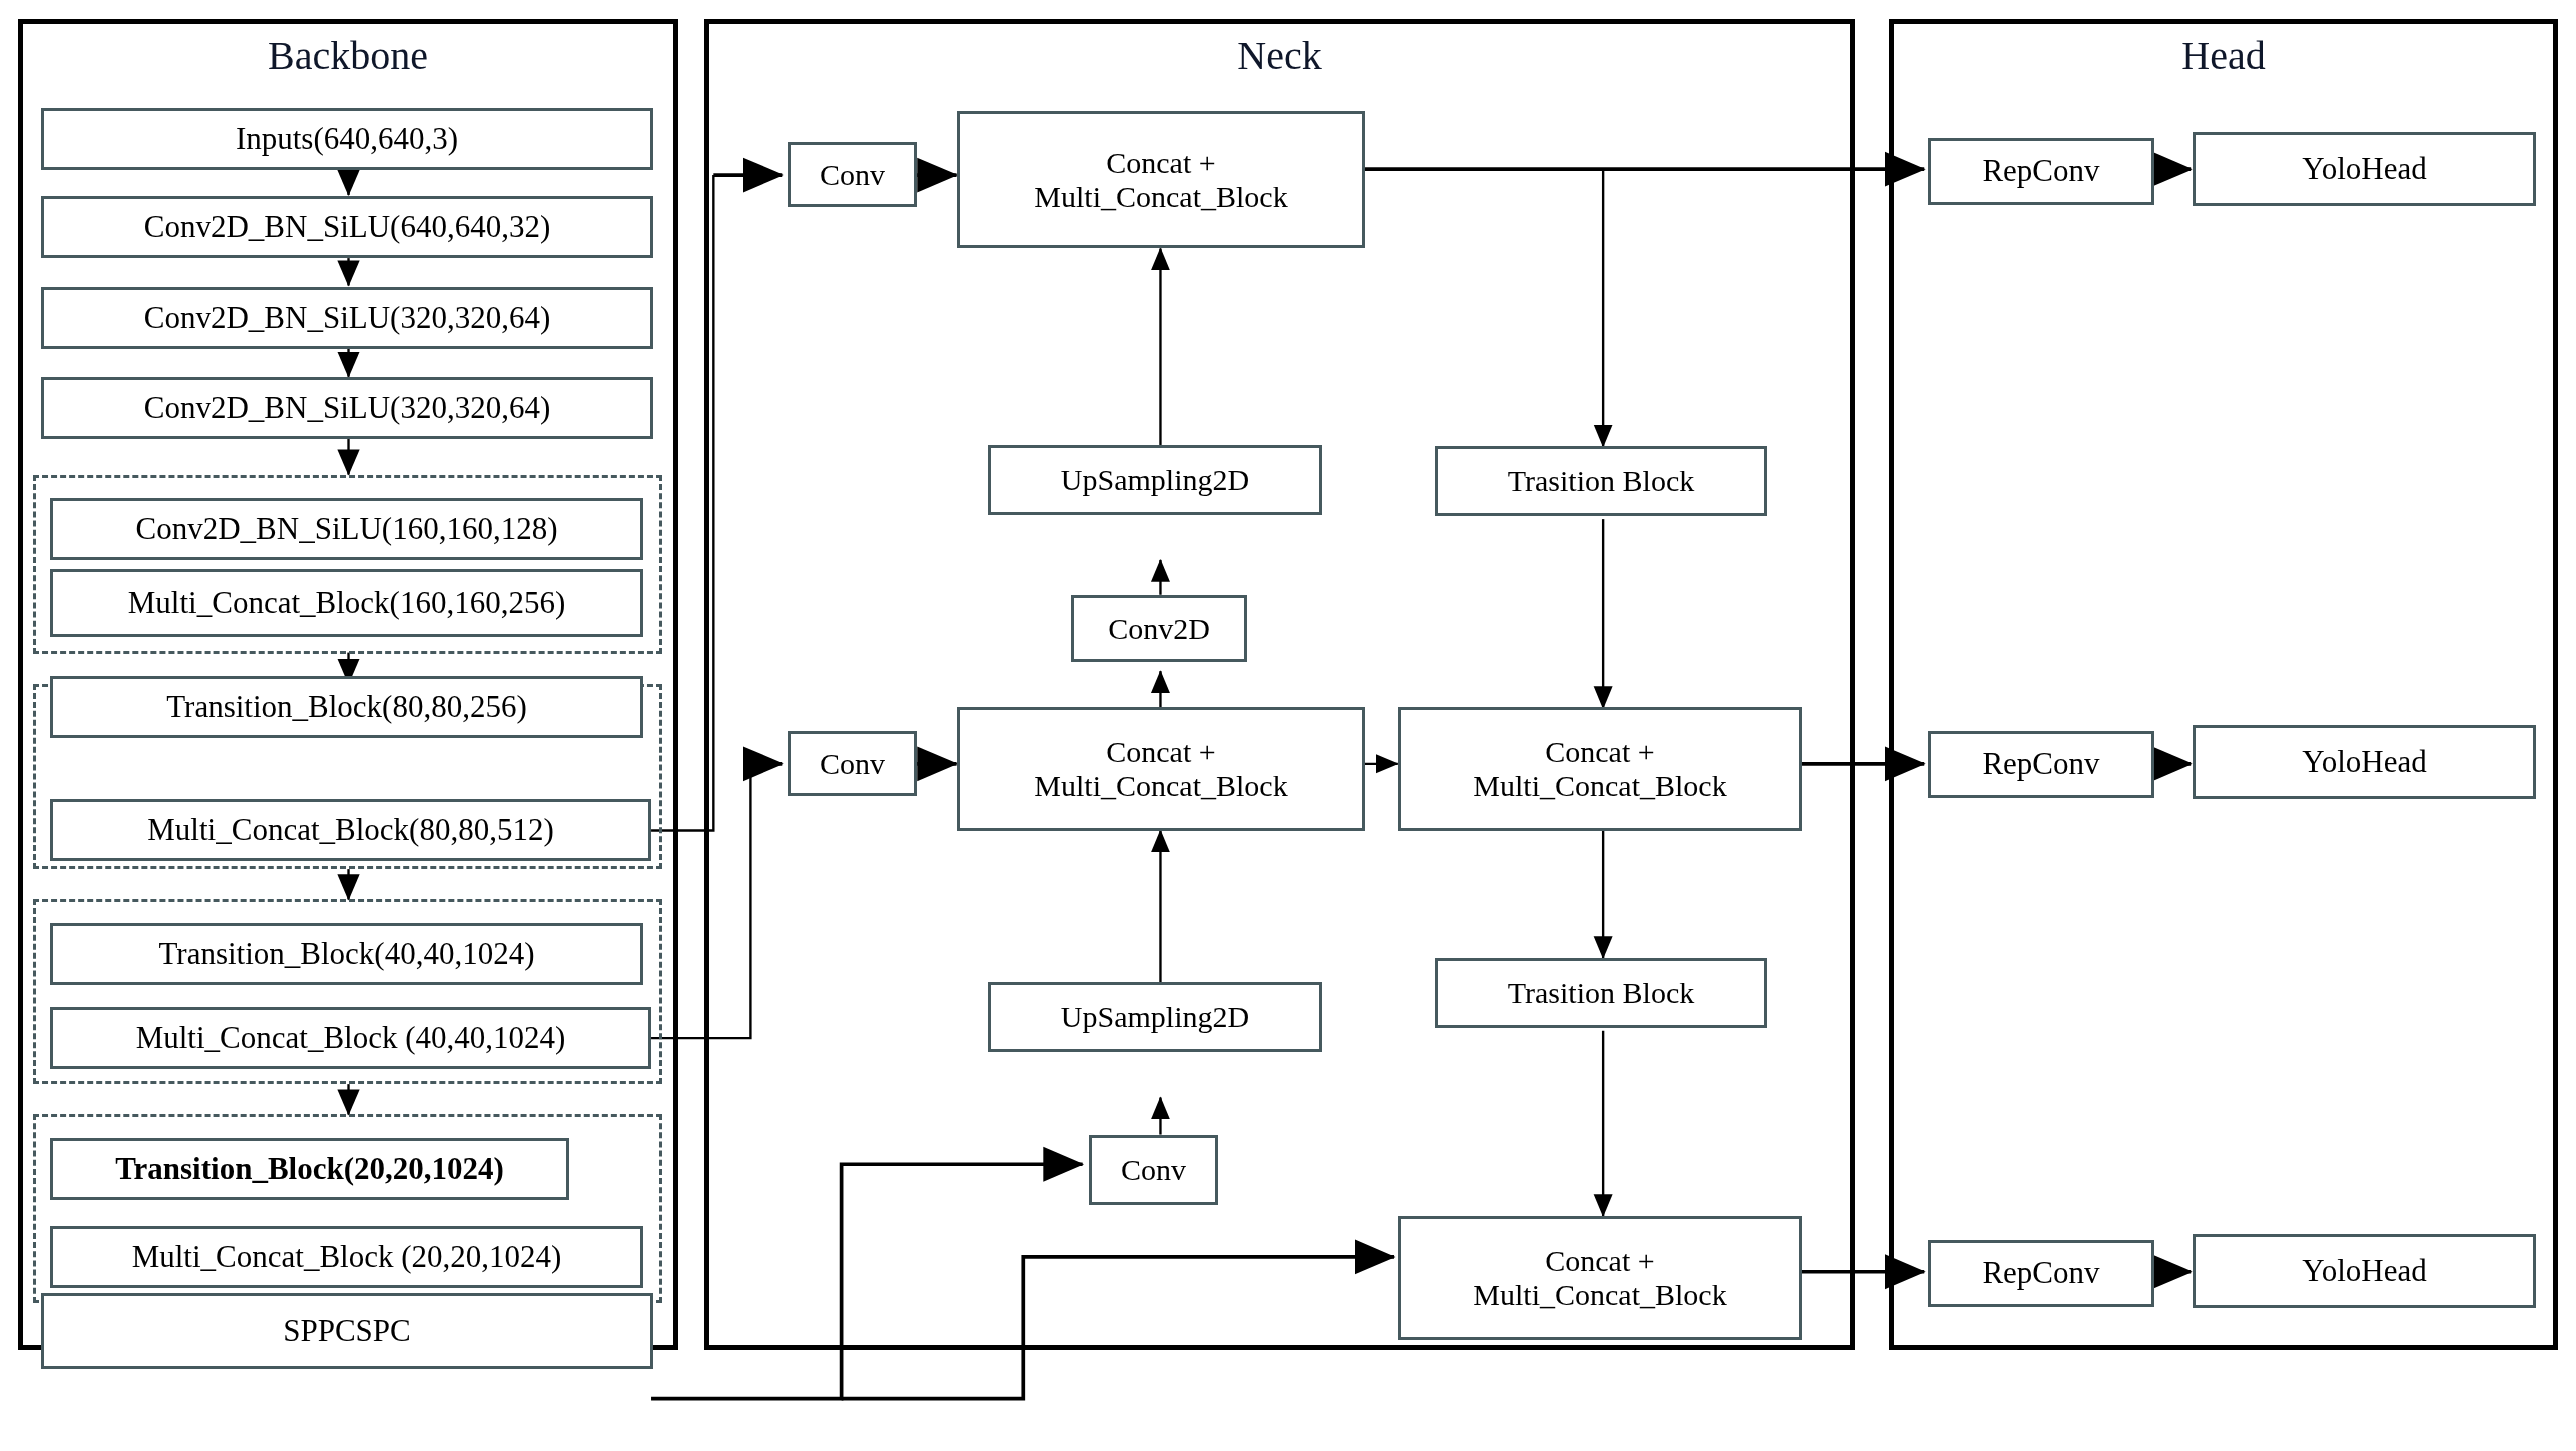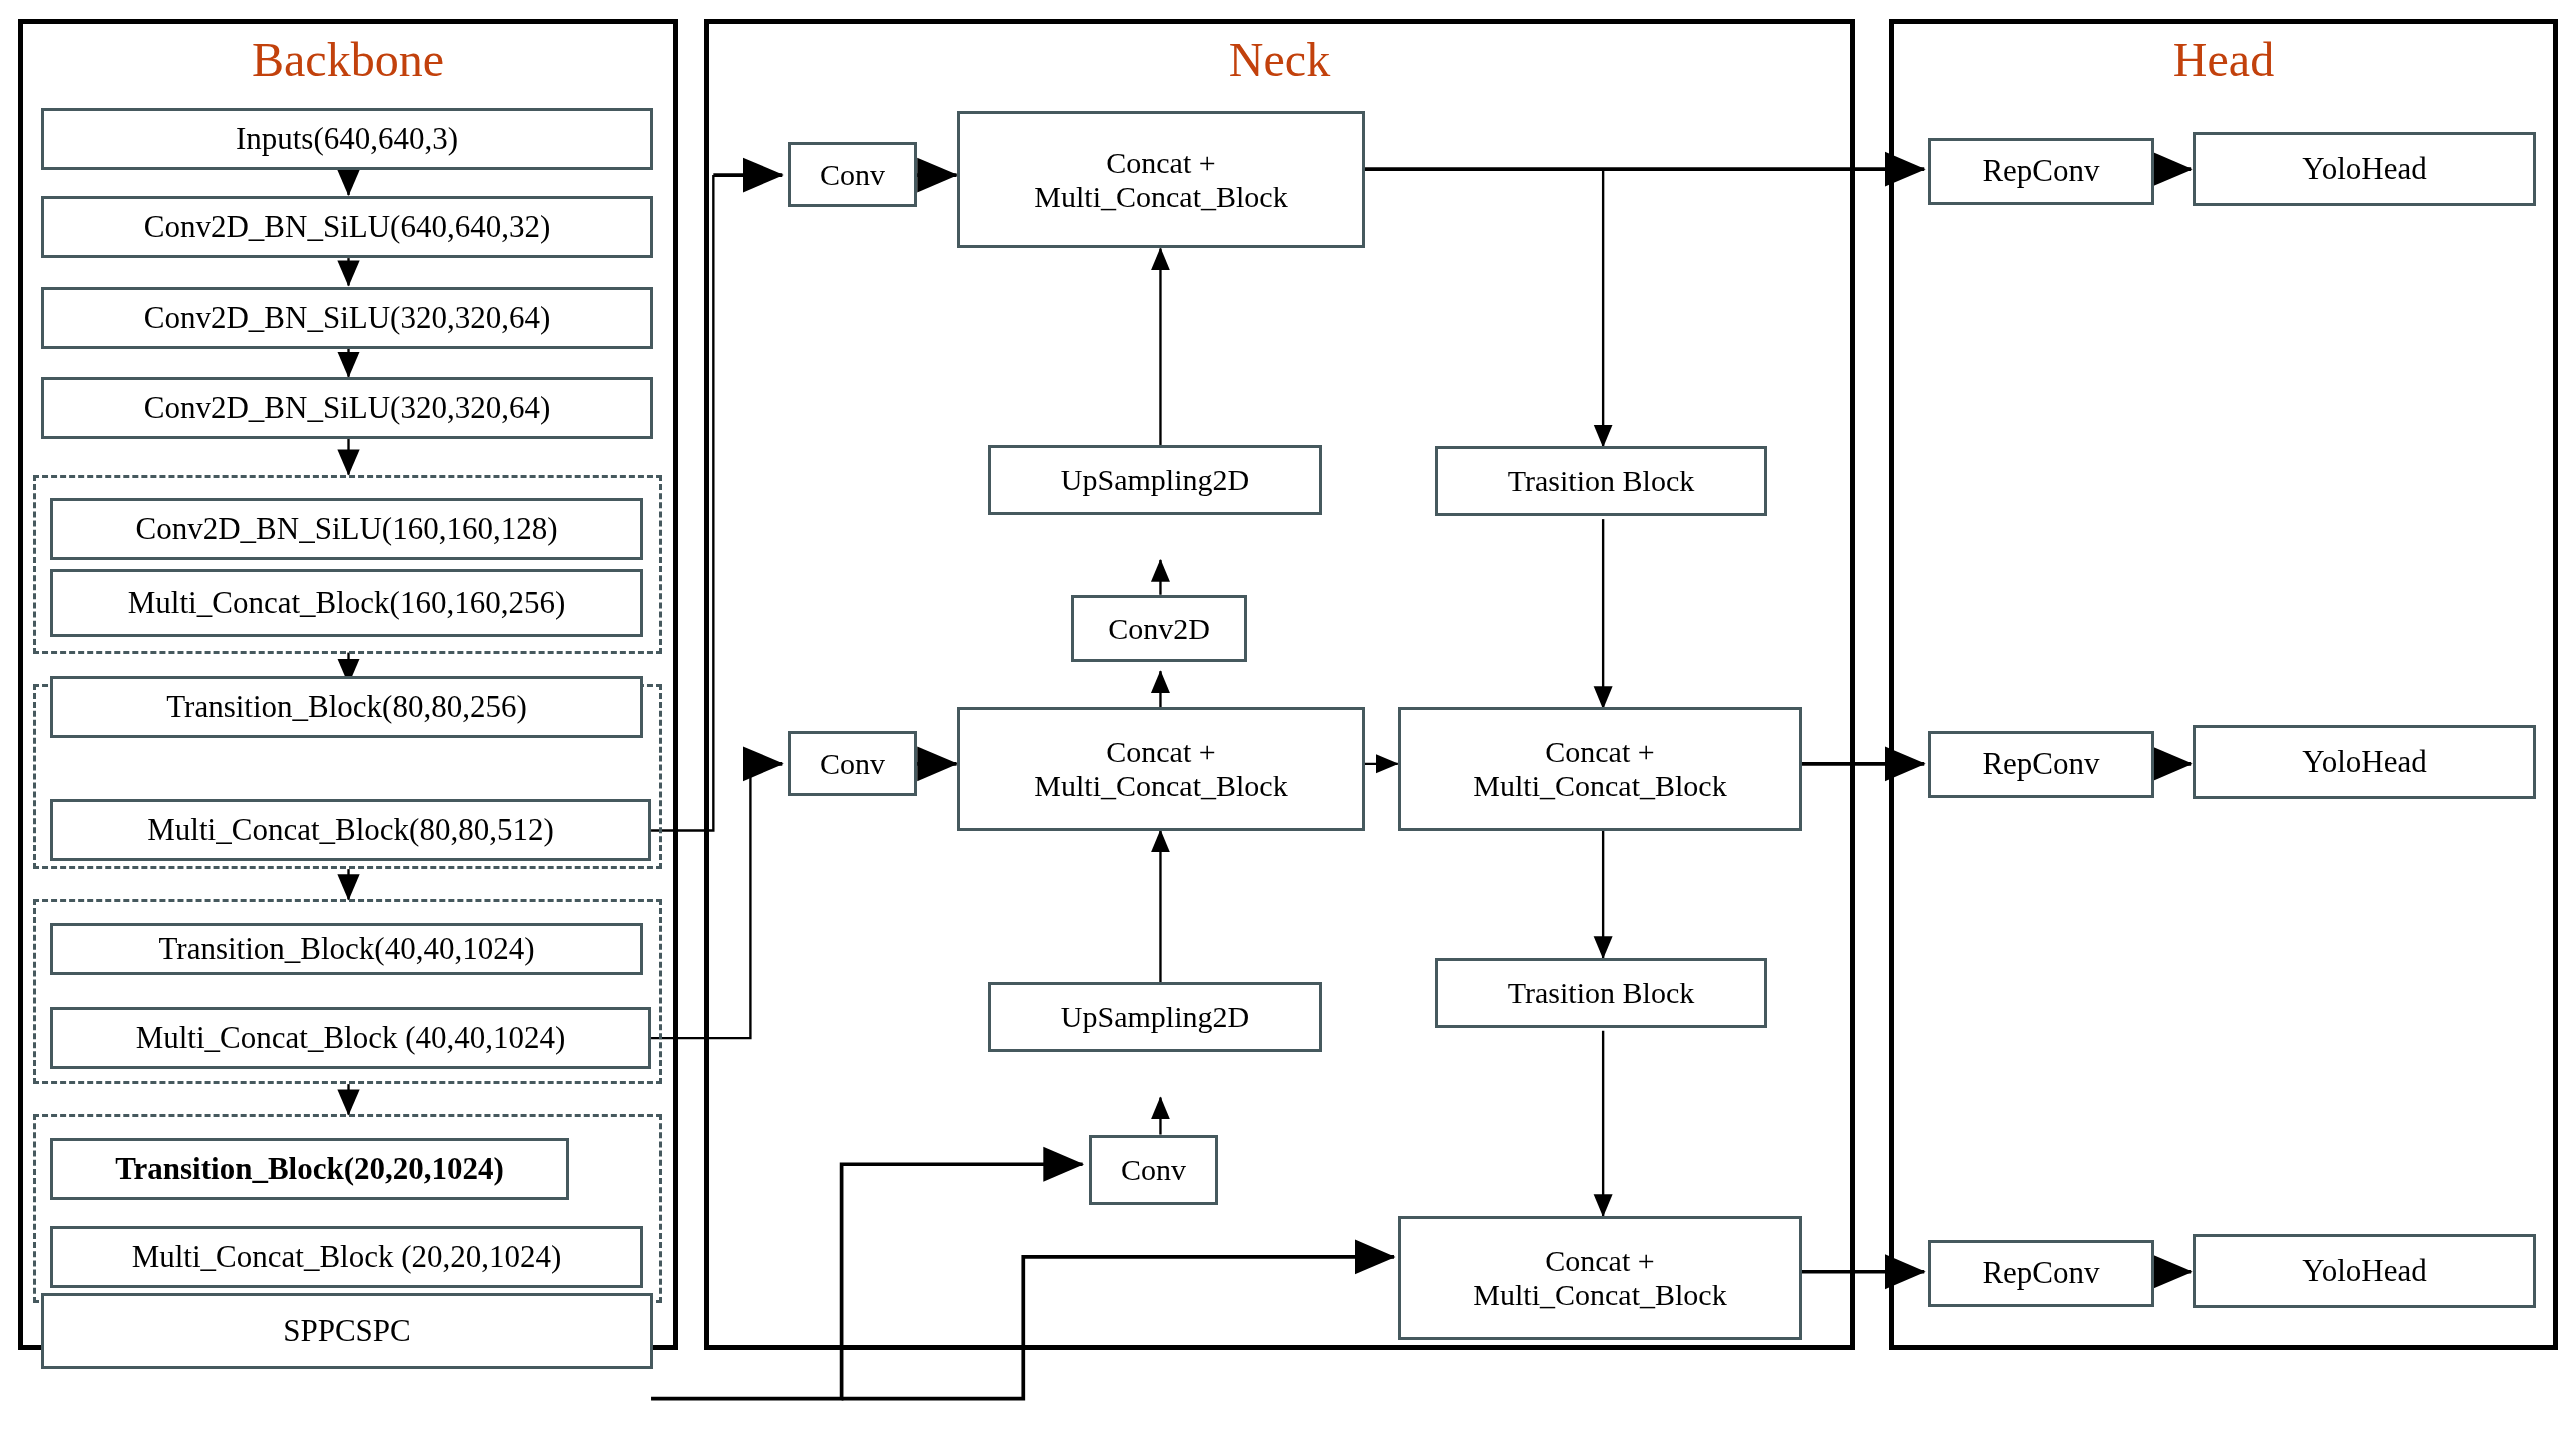--- a/index.html
+++ b/index.html
@@ -26,22 +26,22 @@
   .panel {
     position: absolute;
     border: 5.2px solid #000000;
     background: transparent;
     box-sizing: border-box;
   }
   .panel-title {
     position: absolute;
     width: 100%;
     text-align: center;
-    font-size: 48px;
-    color: #c2410c;
+    font-size: 40px;
+    color: #0f172a;
     line-height: 1;
   }
   
   .node {
     position: absolute;
     box-sizing: border-box;
     border: 3.7px solid #46595e;
     background: #ffffff;
     display: flex;
     align-items: center;
@@ -166,21 +166,21 @@
     <span>Multi_Concat_Block(160,160,256)</span>
   </div>
 
   <div class="node t42" style="left:50px; top:676px; width:593px; height:62px;">
     <span>Transition_Block(80,80,256)</span>
   </div>
   <div class="node t42" style="left:50px; top:799px; width:601px; height:62px;">
     <span>Multi_Concat_Block(80,80,512)</span>
   </div>
 
-  <div class="node t42" style="left:50px; top:923px; width:593px; height:52px;">
+  <div class="node t42" style="left:50px; top:923px; width:593px; height:62px;">
     <span>Transition_Block(40,40,1024)</span>
   </div>
   <div class="node t42" style="left:50px; top:1007px; width:601px; height:62px;">
     <span>Multi_Concat_Block (40,40,1024)</span>
   </div>
 
   <div class="node t42" style="left:50px; top:1138px; width:519px; height:62px;font-weight:bold;">
     <span>Transition_Block(20,20,1024)</span>
   </div>
   <div class="node t42" style="left:50px; top:1226px; width:593px; height:62px;">

